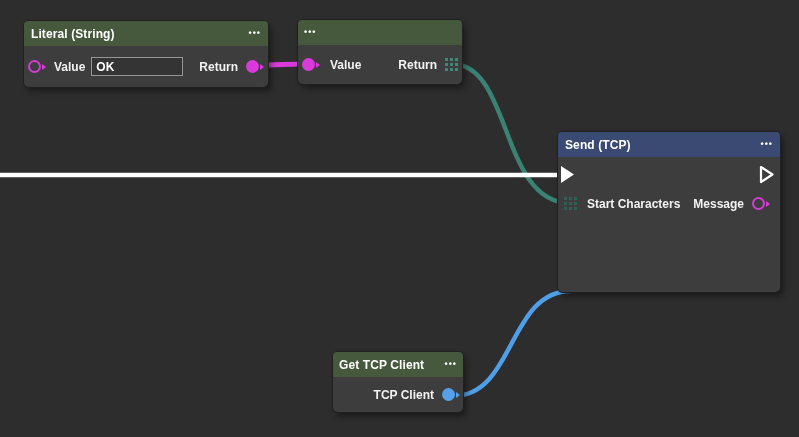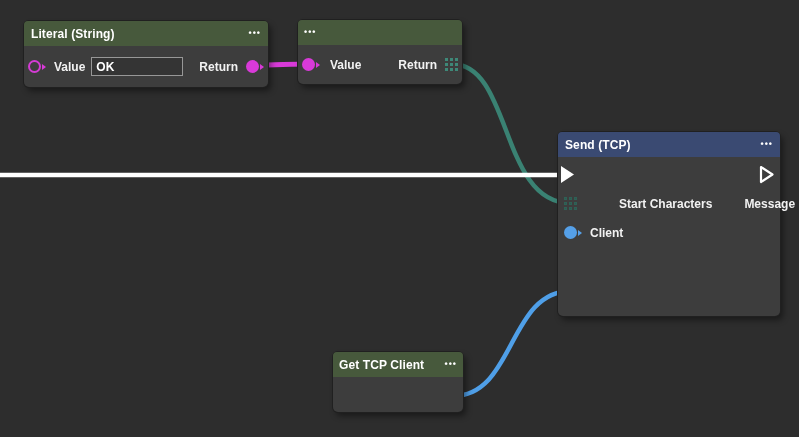--- a/index.html
+++ b/index.html
@@ -95,59 +95,59 @@
           <i></i>
           <i></i>
           <i></i>
           <i></i>
           <i></i>
           <i></i>
         </span>
     </div>
   </div>
 
-  <div class="node" style="left:558px;top:132px;width:222px;height:184px;">
+  <div class="node" style="left:558px;top:132px;width:222px;height:160px;">
     <div class="node-header hdr-blue">
       <span class="node-title">Send (TCP)</span>
       <span class="menu-dots">•••</span>
     </div>
     <div class="rows">
       <div class="row" style="padding:0 5px 0 2px;">
         <svg class="flow-svg" width="15" height="19">
             <path d="M1,1 L14,9.5 L1,18 Z" fill="#ffffff"></path>
           </svg>
         <svg class="flow-svg push" width="16" height="19">
             <path d="M2,2 L13.5,9.5 L2,17 Z" fill="none" stroke="#ffffff" stroke-width="2.2" stroke-linejoin="round"></path>
           </svg>
       </div>
-      <div class="row" style="padding-left:6px;padding-right:10px;gap:32px;">
+      <div class="row" style="padding-left:6px;padding-right:10px;">
         <span class="grid dim">
             <i></i>
             <i></i>
             <i></i>
             <i></i>
             <i></i>
             <i></i>
             <i></i>
             <i></i>
             <i></i>
           </span>
         <span class="gap10">Start Characters</span>
         <span class="push">Message</span>
         <span class="pcirc phole-magenta gap8"></span>
         <span class="notch n-magenta"></span>
       </div>
-      <div class="row" style="padding-left:6px;">
-        <span class="pcirc pfill-blue"></span>
-        <span class="notch n-blue"></span>
-        <span class="gap8">Client</span>
-      </div>
     </div>
   </div>
 
   <div class="node h60" style="left:333px;top:352px;width:130px;height:60px;">
     <div class="node-header hdr-green" style="padding:0 6px;">
       <span class="node-title">Get TCP Client</span>
       <span class="menu-dots">•••</span>
     </div>
+    <div class="row single-row" style="padding:0 3px 0 8px;">
+      <span class="push">TCP Client</span>
+      <span class="pcirc pfill-blue gap8"></span>
+      <span class="notch n-blue"></span>
+    </div>
   </div>
 
 </div>
 
 </body></html>

